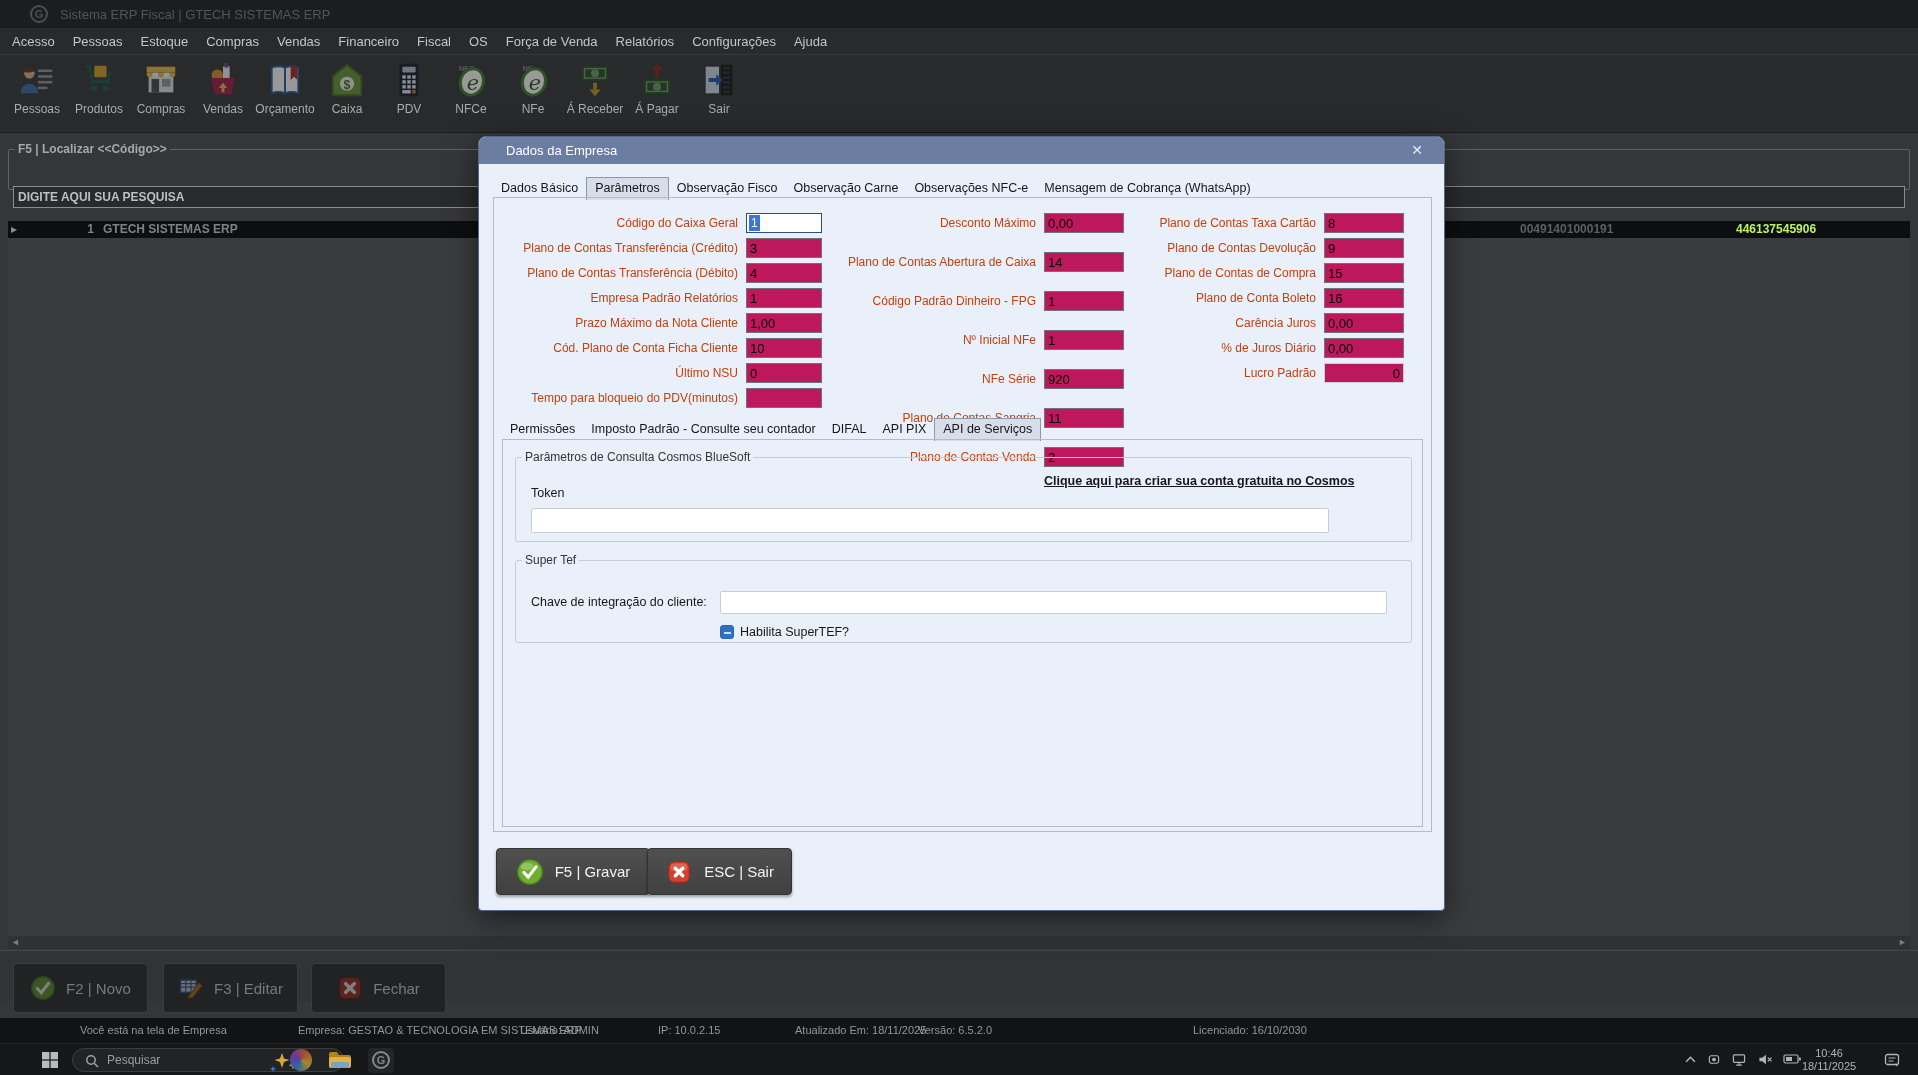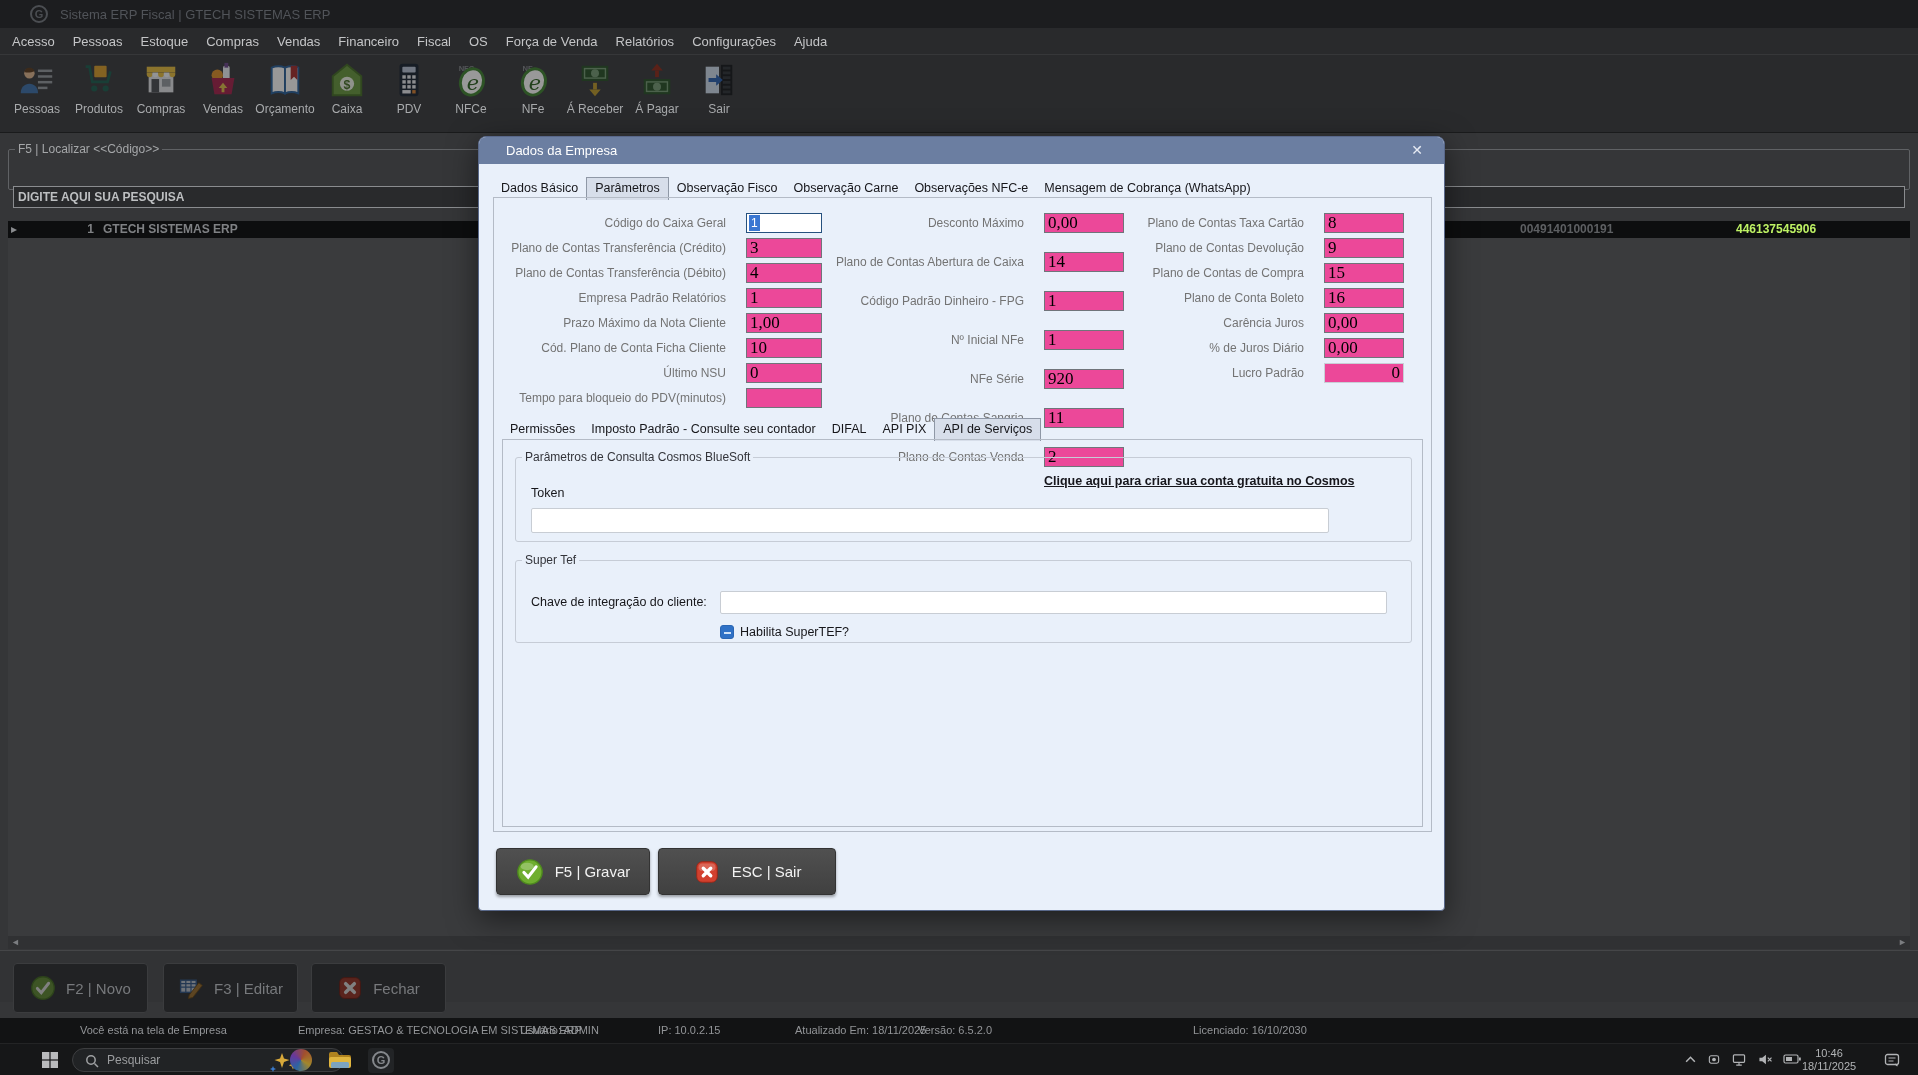--- a/index.html
+++ b/index.html
@@ -22,21 +22,21 @@
              border-top:1px solid #363739; border-bottom:1px solid #1a1b1c;
              display:flex; padding-left:6px; }
   .titem { width:62px; padding-top:6px; text-align:center; }
   .titem .ic { width:38px; height:38px; margin:0 auto; }
   .titem .lbl { font-size:12px; color:#a8aaac; margin-top:3px; white-space:nowrap; }
   .dimicon { filter:brightness(.6) saturate(.8); }
   .dimicon2 { filter:brightness(.5) saturate(.75); }
 
   .locator { position:absolute; left:8px; top:142px; width:1902px; height:48px;
              border:1px solid #606265; border-radius:2px; }
-  .locator legend { font-size:12px; color:#a5a7a9; margin-left:6px; padding:0 3px; }
+  .locator legend { font-size:12px; color:#a5a7a9; margin-left:6px; padding:0 3px;font-weight:bold; }
   .searchbox { position:absolute; left:13px; top:162px; width:1892px; height:22px;
                background:#292a2c; border:1px solid #8a8c8f; color:#bdbfc1;
                font-size:12px; font-weight:bold; padding-left:4px;
                font-family:"Liberation Sans","DejaVu Sans",sans-serif;margin-top:24px; }
 
   .gridhead { position:absolute; left:8px; top:203px; width:1902px; height:18px;
               background:#3a3b3d; border:1px solid #2b2c2e; font-size:12px; font-weight:bold; color:#cbcdcf; }
   .gridhead .hc { position:absolute; top:1px; white-space:nowrap; }
   .gridrow { position:absolute; left:8px; top:221px; width:1902px; height:17px;
              background:#0d0e0f; font-size:12px; font-weight:bold; color:#7f8184; }
@@ -96,24 +96,24 @@
   .dtab { font-size:12.5px; color:#16161a; padding:4px 8px; white-space:nowrap; }
   .dtab.active { background:#d7deea; border:1px solid #8f98a6; border-bottom:none; padding:3px 8px 5px; }
   .dlgpanel { position:absolute; left:14px; top:60px; width:939px; height:635px;
               border:1px solid #b4bbc6; }
 
   .fcol { position:absolute; display:flex; flex-direction:column; gap:5px; }
   .fcol1 { left:6px;  top:15px; width:322px; }
   .fcol2 { left:330px; top:15px; width:300px;gap:19px; }
   .fcol3 { left:610px; top:15px; width:300px; }
   .frow { display:flex; align-items:center; height:20px; }
-  .frow label { flex:1; text-align:right; padding-right:20px; font-size:12px; color:#737373;
+  .frow label { flex:1; text-align:right; padding-right:8px; font-size:12px; color:#c2410c;
                 white-space:nowrap; }
-  .fin { width:80px; height:20px; border:1px solid #70747a; background:#ec4899; font-size:17px;
-         color:#000; padding-left:3px; font-family:Liberation Serif, serif; }
+  .fin { width:80px; height:20px; border:1px solid #70747a; background:#be185d; font-size:13px;
+         color:#000; padding-left:3px; font-family:Liberation Sans, sans-serif; }
   .fcol1 .fin { width:76px; }
   .fin.muted { border-color:#c9ced6; text-align:right; padding-right:3px; }
   .finfocus { width:76px; height:20px; border:1px solid #26517e; background:#fff;
               display:flex; align-items:center; padding-left:2px; }
   .finfocus .sel { background:#3a77d2; color:#fff; font-size:12px; padding:1px 2px; }
 
   .subtabs { position:absolute; left:8px; top:220px; display:flex; }
   .subpanel { position:absolute; left:8px; top:241px; width:921px; height:388px;
               border:1px solid #b4bbc6; }
   .gb { position:absolute; border:1px solid #c6ccd6; border-radius:3px; }
@@ -133,21 +133,21 @@
           position:relative; }
   .cbox::after { content:""; position:absolute; left:3px; top:6px; width:7px; height:2px;
                  background:#cfe2f8; }
   .cblabel { font-size:12.5px; color:#16161a; }
 
   .dlgbtn { position:absolute; top:711px; height:47px; border-radius:4px;
             background:linear-gradient(#505050,#404040); border:1px solid #333;
             box-shadow:0 2px 3px rgba(0,0,0,.35); display:flex; align-items:center;
             justify-content:center; gap:11px; color:#f2f2f2; font-size:15px; }
   .btn-gravar { left:17px; width:154px; }
-  .btn-esc { left:179px; width:178px;justify-content:center; }
+  .btn-esc { left:168px; width:145px;justify-content:center; }
   .dlgbtn .ic { width:28px; height:28px; }
 
   svg { display:block; }
 </style>
 </head>
 <body>
 
 <div class="screen">
 
   <div class="titlebar">

